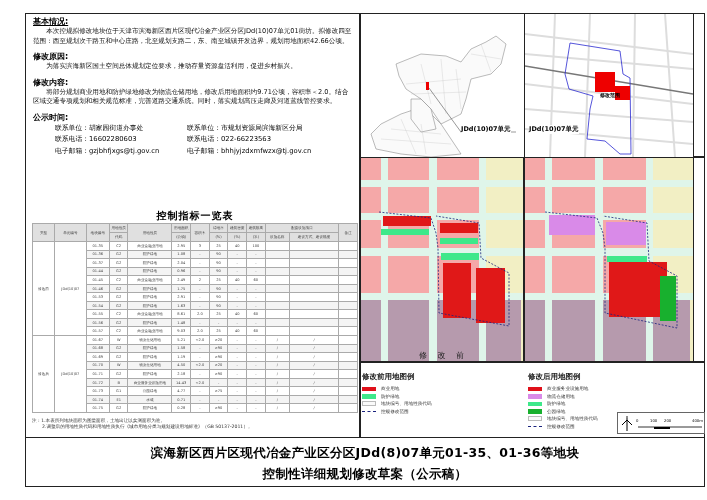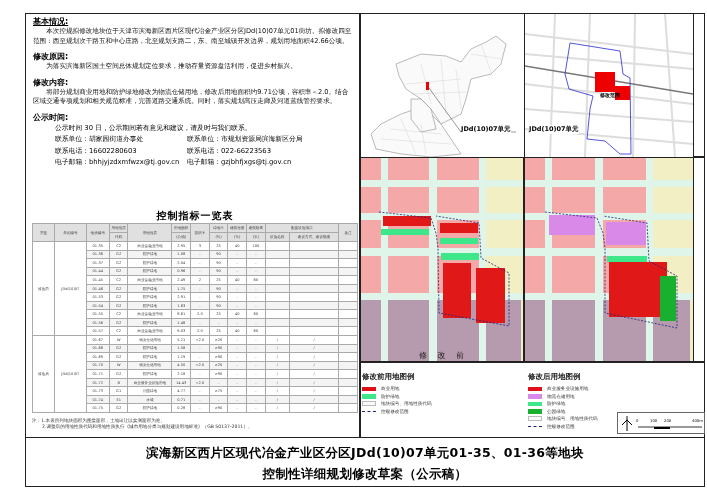--- a/index.html
+++ b/index.html
@@ -56,28 +56,27 @@
 <div class="frame"></div>
 
 <div class="left">
   <div class="sec-title">基本情况:</div>
   <div class="para">本次控规拟修改地块位于天津市滨海新区西片区现代冶金产业区分区JDd(10)07单元01街坊。拟修改四至范围：西至规划次干路五和中心庄路，北至规划支路二，东、南至城镇开发边界，规划用地面积42.66公顷。</div>
   <div class="sec-title">修改原因:</div>
   <div class="para">为落实滨海新区国土空间总体规划定位要求，推动存量资源盘活利用，促进乡村振兴。</div>
   <div class="sec-title">修改内容:</div>
   <div class="para">将部分规划商业用地和防护绿地修改为物流仓储用地，修改后用地面积约9.71公顷，容积率＜2.0。结合区域交通专项规划和相关规范标准，完善道路交通系统。同时，落实规划高压走廊及河道蓝线管控要求。</div>
   <div class="sec-title">公示时间:</div>
-  <div class="notice">公示时间 30 日，公示期间若有意见和建议，请及时与我们联系。</div>
   <div class="contact-grid">
     <div>联系单位：胡家园街道办事处</div>
     <div>联系单位：市规划资源局滨海新区分局</div>
     <div>联系电话：16602280603</div>
     <div>联系电话：022-66223563</div>
+    <div>电子邮箱：gzjbhfjxgs@tj.gov.cn</div>
     <div>电子邮箱：bhhjyjzdxmfwzx@tj.gov.cn</div>
-    <div>电子邮箱：gzjbhfjxgs@tj.gov.cn</div>
   </div>
 </div>
 
 <div class="table-wrap">
   <div class="table-title">控制指标一览表</div>
   <table>
     <colgroup>
       <col style="width:20px">
         <col style="width:29px">
         <col style="width:21px">
@@ -540,15 +539,15 @@
     <line x1="20" y1="14" x2="84" y2="14" stroke="#000" stroke-width="0.8"></line>
     <rect x="36" y="14" width="16" height="2" fill="#000"></rect>
   </svg>
   <span style="position:absolute;left:18px;top:5px;">0</span>
   <span style="position:absolute;left:32px;top:5px;">100</span>
   <span style="position:absolute;left:46px;top:5px;">200</span>
   <span style="position:absolute;left:74px;top:5px;">400m</span>
 </div>
 
 <div class="title-band">
-  <div class="title-1">滨海新区西片区现代冶金产业区分区JDd(10)07单元01-35、01-36等地块</div>
+  <div class="title-1">滨海新区西片区现代冶金产业区分区JDd(8)07单元01-35、01-36等地块</div>
   <div class="title-2">控制性详细规划修改草案（公示稿）</div>
 </div>
 
 </body></html>

